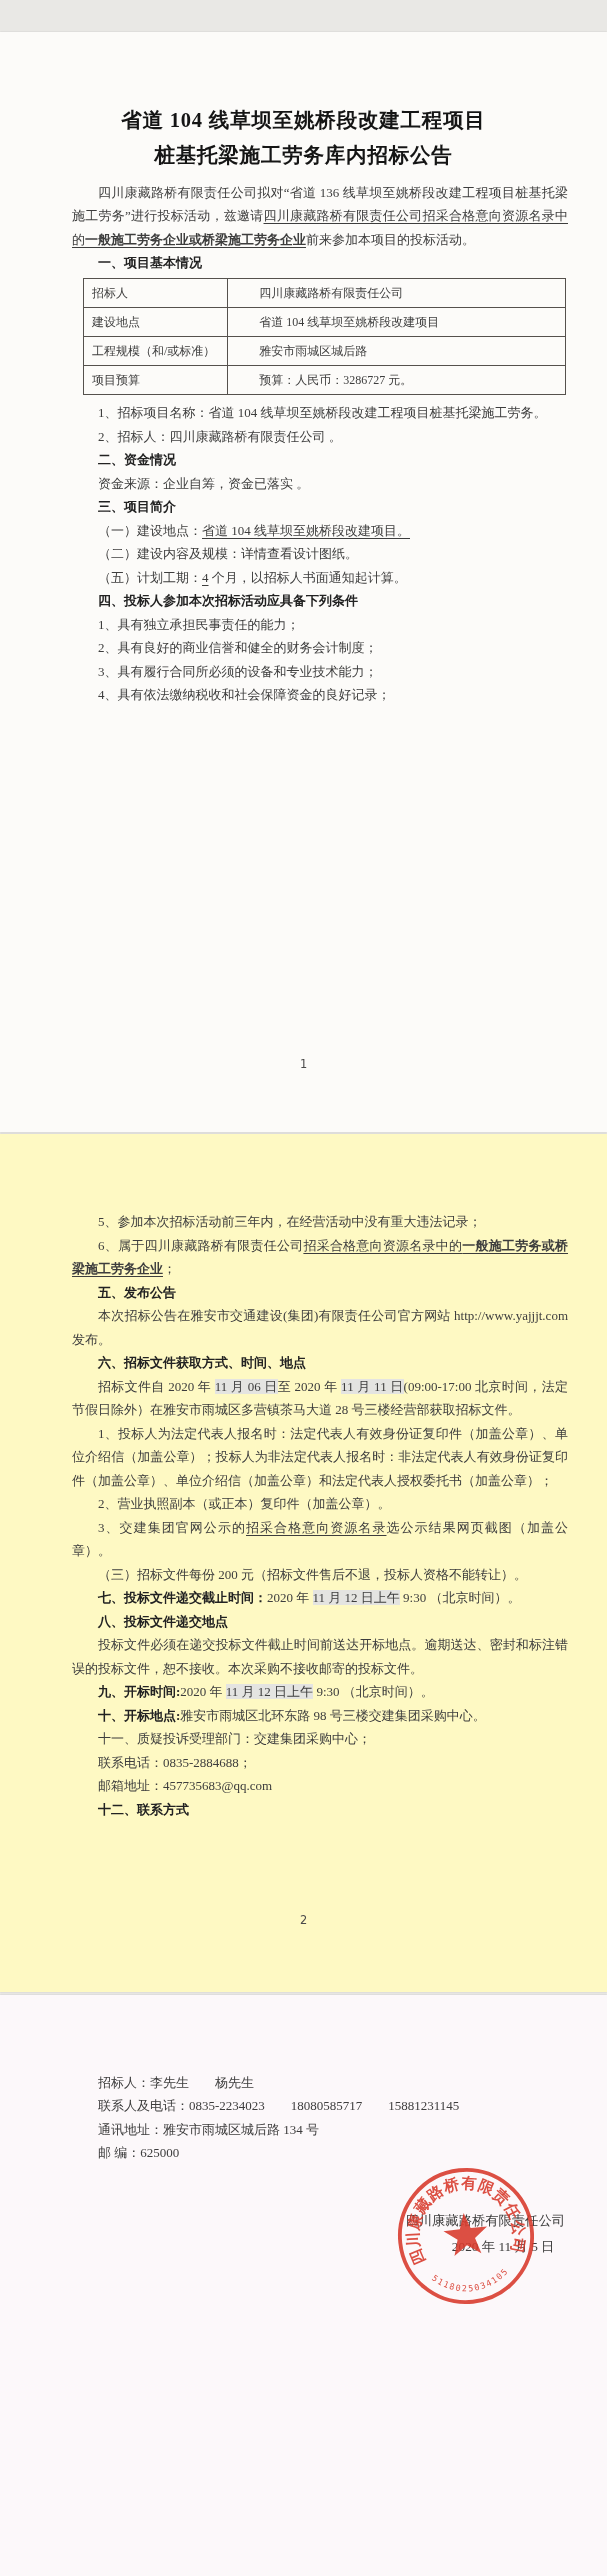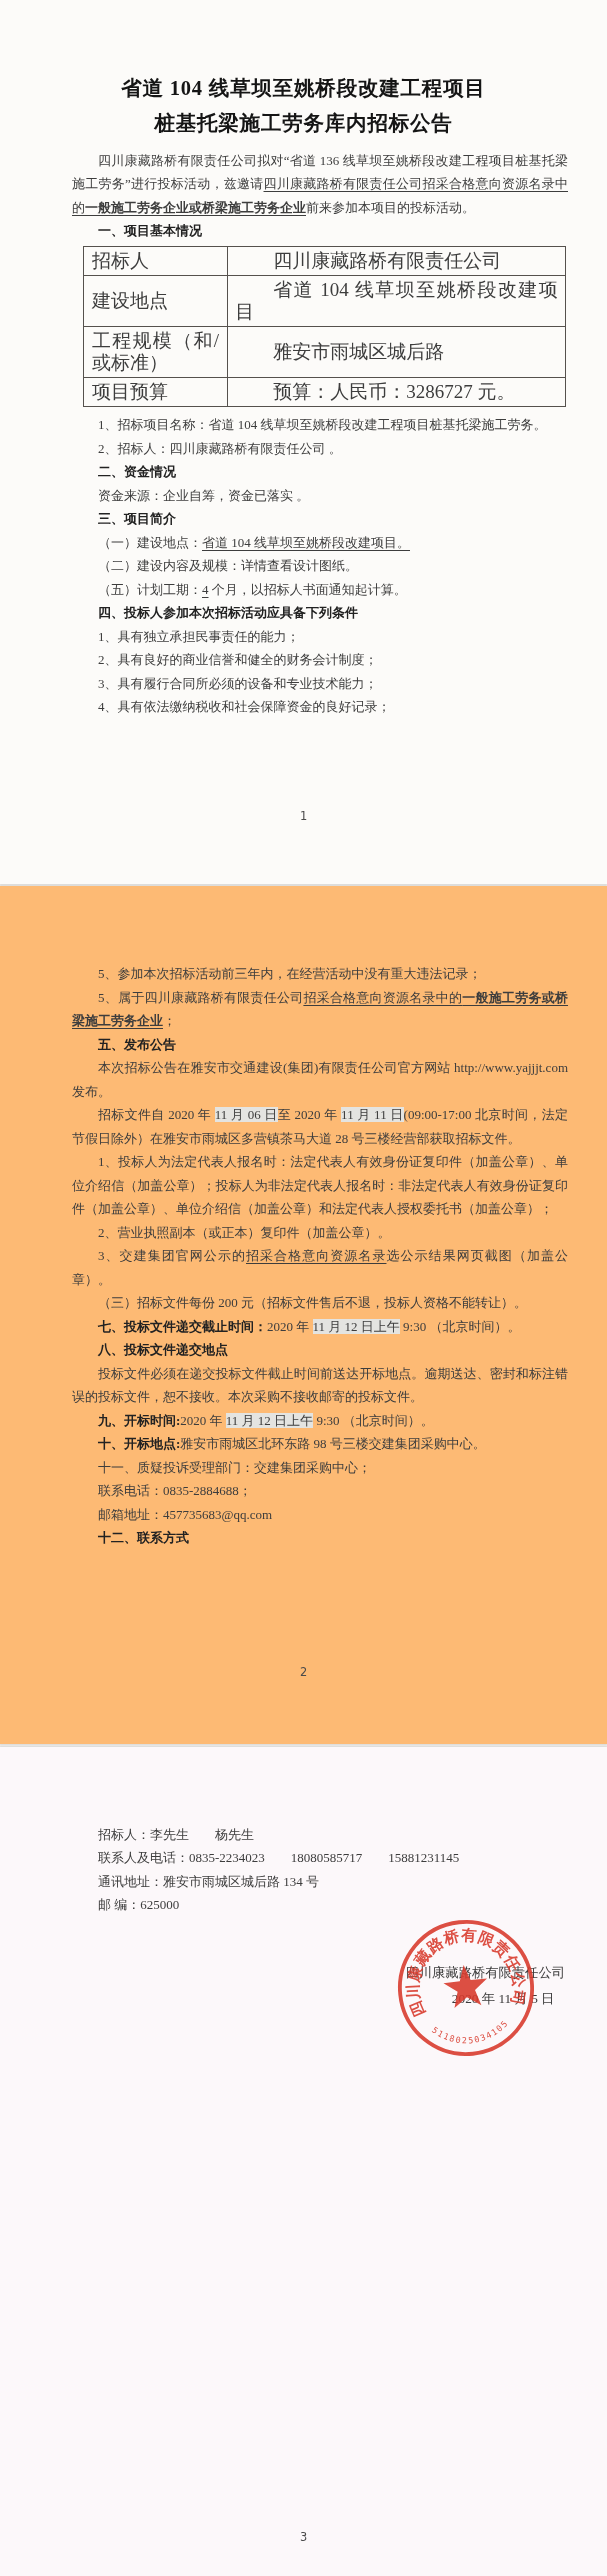--- a/index.html
+++ b/index.html
@@ -10,22 +10,22 @@
     color:#3d3d3d;
     -webkit-font-smoothing:antialiased;
   }
   .page{
     position:relative;
     width:607px;
     background:#fcfbf9;
     overflow:hidden;
     box-shadow:0 0 1.5px rgba(0,0,0,.15);
   }
-  .page.p1{height:884px;}
-  .page.p2{height:858px;margin-top:2.3px;background:#fdba74;}
+  .page.p1{height:1100px;margin-top:32px;}
+  .page.p2{height:858px;margin-top:2.3px;background:#fef9c3;}
   .page.p3{height:856px;margin-top:2.3px;background:#fcf8fa;}
   .content{
     margin:0 39px 0 72px;
     font-size:13px;
     line-height:23.5px;
     text-align:justify;
   }
   .p2 .content,.p3 .content{padding-top:76px;}
   h1.doc-title{
     margin:71px 0 7.6px 0;
@@ -43,21 +43,21 @@
   .b{font-weight:700;}
   .hl{background:#e4e4e1;}
   table.info{
     border-collapse:collapse;
     margin:3.8px 0 6px 11.4px;
     width:483px;
     table-layout:fixed;
   }
   table.info td{
     border:0.8px solid #55514d;
-    font-size:19px;
+    font-size:12px;
     line-height:22px;
     padding:3px 7.6px;
     vertical-align:middle;
     color:#3d3d3d;
   }
   td.lbl{width:127px;padding-left:29px;}
   td.val{text-indent:2em;text-align:justify;}
   .pageno{
     position:absolute;
     left:0;width:100%;
@@ -135,23 +135,24 @@
     <p class="line">2、具有良好的商业信誉和健全的财务会计制度；</p>
     <p class="line">3、具有履行合同所必须的设备和专业技术能力；</p>
     <p class="line">4、具有依法缴纳税收和社会保障资金的良好记录；</p>
   </div>
   <div class="pageno">1</div>
 </section>
 
 <section class="page p2">
   <div class="content">
     <p class="line">5、参加本次招标活动前三年内，在经营活动中没有重大违法记录；</p>
-    <p class="line"><span>5、属于四川康藏路桥有限责任公司</span><span class="u">招采合格意向资源名录中的</span><span class="u b">一般施工劳务或桥梁施工劳务企业</span><span>；</span></p>
+    <p class="line"><span>6、属于四川康藏路桥有限责任公司</span><span class="u">招采合格意向资源名录中的</span><span class="u b">一般施工劳务或桥梁施工劳务企业</span><span>；</span></p>
     <p class="line sec">五、发布公告</p>
     <p class="line">本次招标公告在雅安市交通建设(集团)有限责任公司官方网站 http://www.yajjjt.com 发布。</p>
+    <p class="line sec">六、招标文件获取方式、时间、地点</p>
     <p class="line"><span>招标文件自 2020 年 </span><span class="hl">11 月 06 日</span><span>至 2020 年 </span><span class="hl">11 月 11 日</span><span>(09:00-17:00 北京时间，法定节假日除外）在雅安市雨城区多营镇茶马大道 28 号三楼经营部获取招标文件。</span></p>
     <p class="line">1、投标人为法定代表人报名时：法定代表人有效身份证复印件（加盖公章）、单位介绍信（加盖公章）；投标人为非法定代表人报名时：非法定代表人有效身份证复印件（加盖公章）、单位介绍信（加盖公章）和法定代表人授权委托书（加盖公章）；</p>
     <p class="line">2、营业执照副本（或正本）复印件（加盖公章）。</p>
     <p class="line"><span>3、交建集团官网公示的</span><span class="u">招采合格意向资源名录</span><span>选公示结果网页截图（加盖公章）。</span></p>
     <p class="line">（三）招标文件每份 200 元（招标文件售后不退，投标人资格不能转让）。</p>
     <p class="line"><span class="sec">七、投标文件递交截止时间：</span><span>2020 年 </span><span class="hl">11 月 12 日上午</span><span> 9:30 （北京时间）。</span></p>
     <p class="line sec">八、投标文件递交地点</p>
     <p class="line">投标文件必须在递交投标文件截止时间前送达开标地点。逾期送达、密封和标注错误的投标文件，恕不接收。本次采购不接收邮寄的投标文件。</p>
     <p class="line"><span class="sec">九、开标时间:</span><span>2020 年 </span><span class="hl">11 月 12 日上午</span><span> 9:30 （北京时间）。</span></p>
     <p class="line"><span class="sec">十、开标地点:</span><span>雅安市雨城区北环东路 98 号三楼交建集团采购中心。</span></p>

